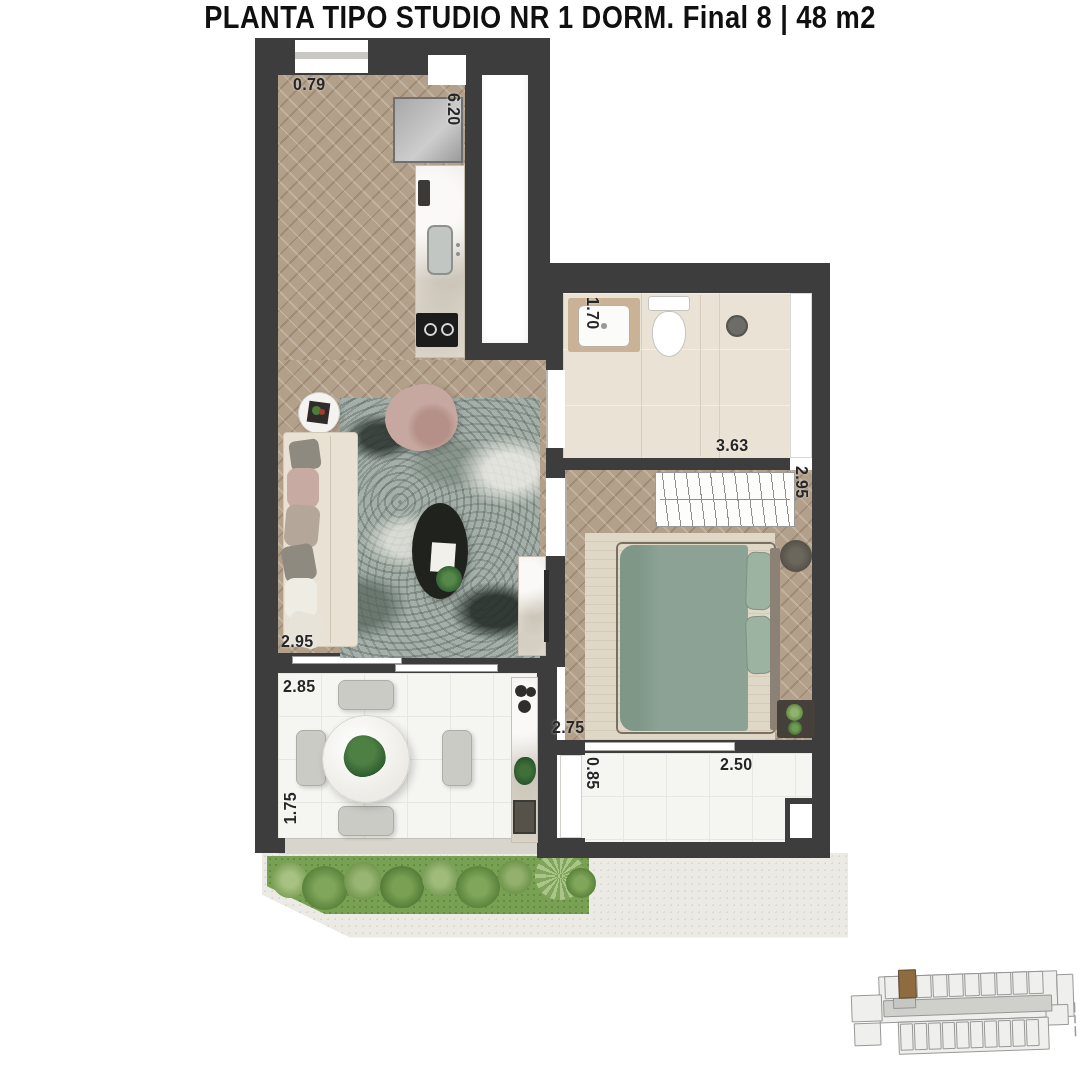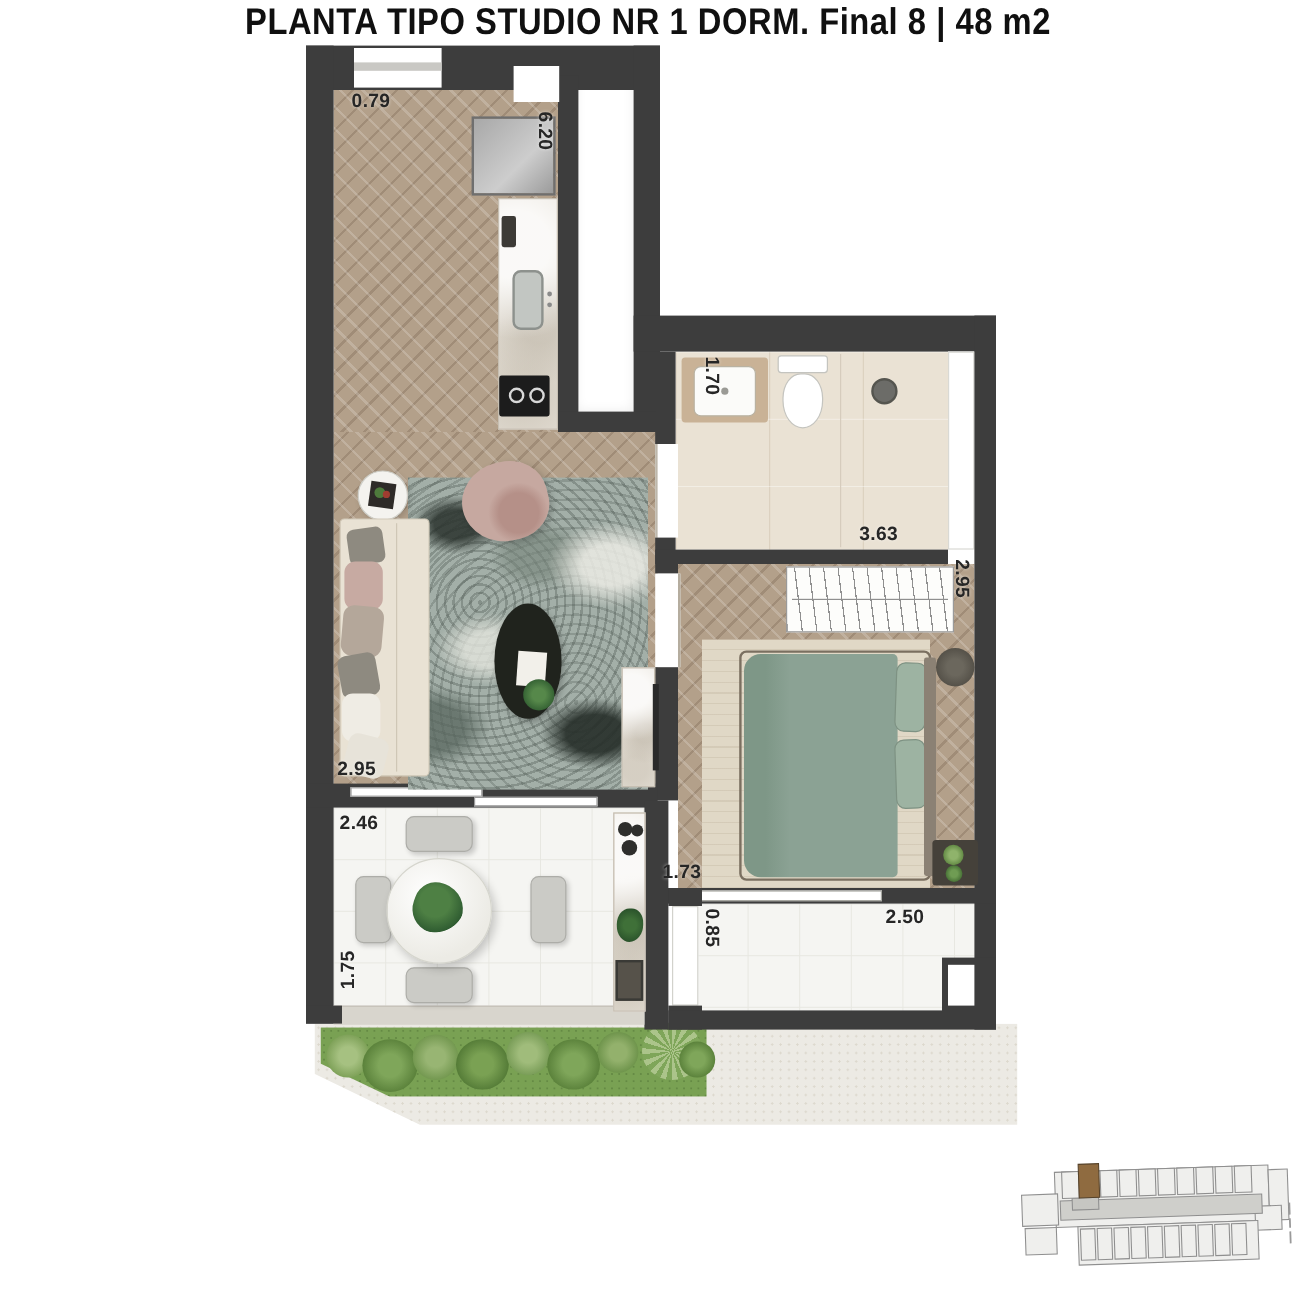--- a/index.html
+++ b/index.html
@@ -178,25 +178,25 @@
   <div class="abs circ" style="left:518px;top:700px;width:13px;height:13px;background:#2e2e2c;"></div>
   <div class="abs" style="left:514px;top:757px;width:22px;height:28px;background:radial-gradient(circle,#3f7038 30%,#29512a 80%);border-radius:50% 45% 55% 50%;"></div>
   <div class="abs" style="left:513px;top:800px;width:23px;height:34px;background:#56524a;border:2px solid #3a3a36;box-sizing:border-box;"></div>
 
   <div class="dim" style="left:293px;top:76px;">0.79</div>
   <div class="dim dimv" style="left:444px;top:93px;">6.20</div>
   <div class="dim dimv" style="left:583px;top:297px;">1.70</div>
   <div class="dim" style="left:716px;top:437px;">3.63</div>
   <div class="dim dimv" style="left:792px;top:466px;">2.95</div>
   <div class="dim" style="left:281px;top:633px;">2.95</div>
-  <div class="dim" style="left:283px;top:678px;">2.46</div>
+  <div class="dim" style="left:283px;top:678px;">2.85</div>
   <div class="dim dimv" style="left:282px;top:792px;transform:rotate(180deg);">1.75</div>
-  <div class="dim" style="left:552px;top:719px;">1.73</div>
+  <div class="dim" style="left:552px;top:719px;">2.75</div>
   <div class="dim dimv" style="left:583px;top:757px;">0.85</div>
-  <div class="dim" style="left:738px;top:756px;">2.50</div>
+  <div class="dim" style="left:720px;top:756px;">2.50</div>
 
   <div id="caption">PLANTA TIPO STUDIO NR 1 DORM. Final 8 | 48 m2</div>
 
   <svg class="abs" style="left:850px;top:948px;" width="230" height="132" viewBox="0 0 230 132">
     <g transform="rotate(-2 115 66)" fill="#efefed" stroke="#8f8f8f" stroke-width="0.9">
       <rect x="30" y="26" width="178" height="46"></rect>
       <rect x="2" y="44" width="30" height="26"></rect>
       <rect x="4" y="72" width="26" height="22"></rect>
       <rect x="208" y="30" width="16" height="42"></rect>
       <rect x="196" y="60" width="22" height="20"></rect>

